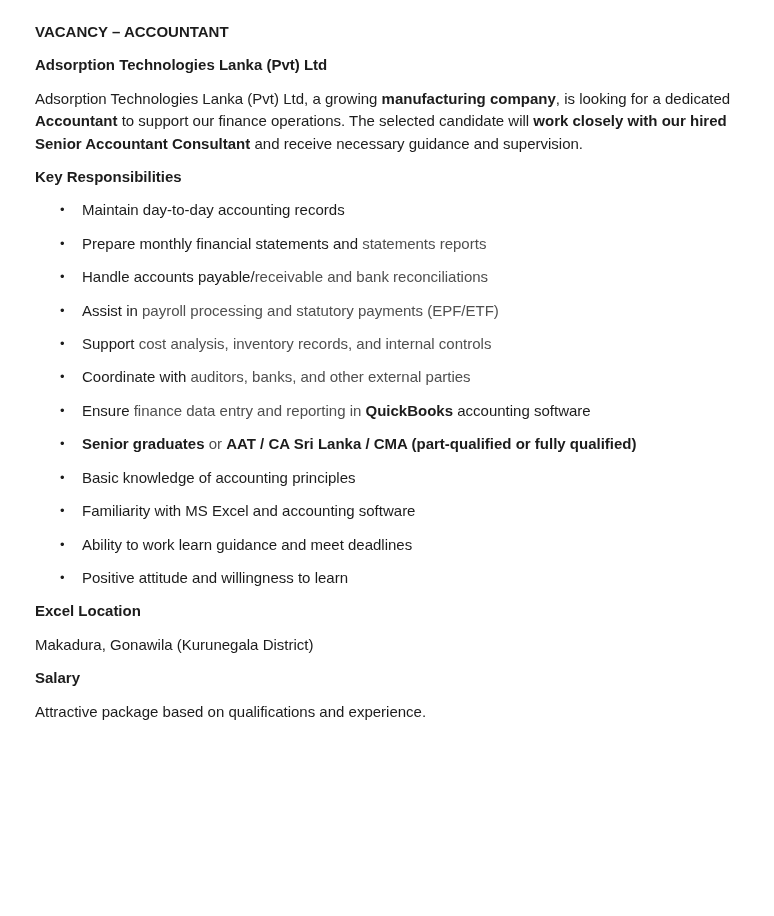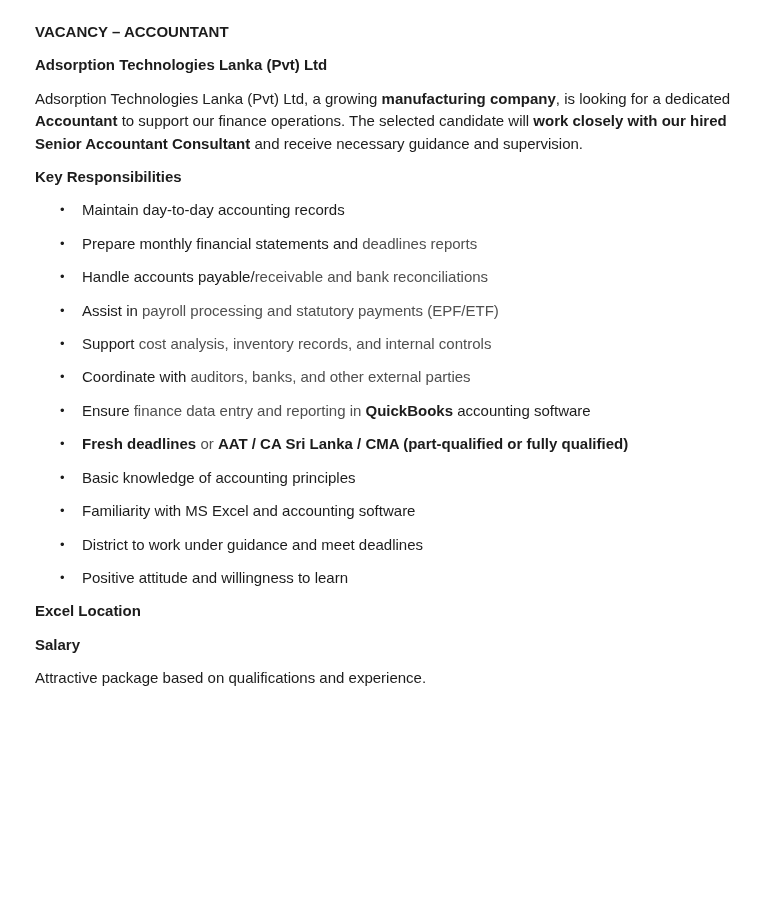--- a/index.html
+++ b/index.html
@@ -57,21 +57,21 @@
       <p class="block heading"><span class="bold">VACANCY – ACCOUNTANT</span></p>
       <p class="block heading"><span class="bold">Adsorption Technologies Lanka (Pvt) Ltd</span></p>
       <p class="block paragraph"><span>Adsorption Technologies Lanka (Pvt) Ltd, a growing </span><span class="bold">manufacturing company</span><span>, is looking for a dedicated </span><span class="bold">Accountant</span><span> to support our finance operations. The selected candidate will </span><span class="bold">work closely with our hired Senior Accountant Consultant</span><span> and receive necessary guidance and supervision.</span></p>
       <p class="block heading"><span class="bold">Key Responsibilities</span></p>
       <div class="block bullet">
         <span class="marker">•</span>
         <span class="btext"><span>Maintain day-to-day accounting records</span></span>
       </div>
       <div class="block bullet">
         <span class="marker">•</span>
-        <span class="btext"><span>Prepare monthly financial statements and </span><span class="gray">deadlines reports</span></span>
+        <span class="btext"><span>Prepare monthly financial statements and </span><span class="gray">statements reports</span></span>
       </div>
       <div class="block bullet">
         <span class="marker">•</span>
         <span class="btext"><span>Handle accounts payable/</span><span class="gray">receivable and bank reconciliations</span></span>
       </div>
       <div class="block bullet">
         <span class="marker">•</span>
         <span class="btext"><span>Assist in </span><span class="gray">payroll processing and statutory payments (EPF/ETF)</span></span>
       </div>
       <div class="block bullet">
@@ -81,35 +81,36 @@
       <div class="block bullet">
         <span class="marker">•</span>
         <span class="btext"><span>Coordinate with </span><span class="gray">auditors, banks, and other external parties</span></span>
       </div>
       <div class="block bullet">
         <span class="marker">•</span>
         <span class="btext"><span>Ensure </span><span class="gray">finance data entry and reporting in </span><span class="bold">QuickBooks</span><span> accounting software</span></span>
       </div>
       <div class="block bullet">
         <span class="marker">•</span>
-        <span class="btext"><span class="bold">Fresh deadlines</span><span class="gray"> or </span><span class="bold">AAT / CA Sri Lanka / CMA (part-qualified or fully qualified)</span></span>
+        <span class="btext"><span class="bold">Senior graduates</span><span class="gray"> or </span><span class="bold">AAT / CA Sri Lanka / CMA (part-qualified or fully qualified)</span></span>
       </div>
       <div class="block bullet">
         <span class="marker">•</span>
         <span class="btext"><span>Basic knowledge of accounting principles</span></span>
       </div>
       <div class="block bullet">
         <span class="marker">•</span>
         <span class="btext"><span>Familiarity with MS Excel and accounting software</span></span>
       </div>
       <div class="block bullet">
         <span class="marker">•</span>
-        <span class="btext"><span>District to work under guidance and meet deadlines</span></span>
+        <span class="btext"><span>Ability to work learn guidance and meet deadlines</span></span>
       </div>
       <div class="block bullet">
         <span class="marker">•</span>
         <span class="btext"><span>Positive attitude and willingness to learn</span></span>
       </div>
       <p class="block heading"><span class="bold">Excel Location</span></p>
+      <p class="block paragraph"><span>Makadura, Gonawila (Kurunegala District)</span></p>
       <p class="block heading"><span class="bold">Salary</span></p>
       <p class="block paragraph"><span>Attractive package based on qualifications and experience.</span></p>
     </div>
 </div>
 
 </body></html>

